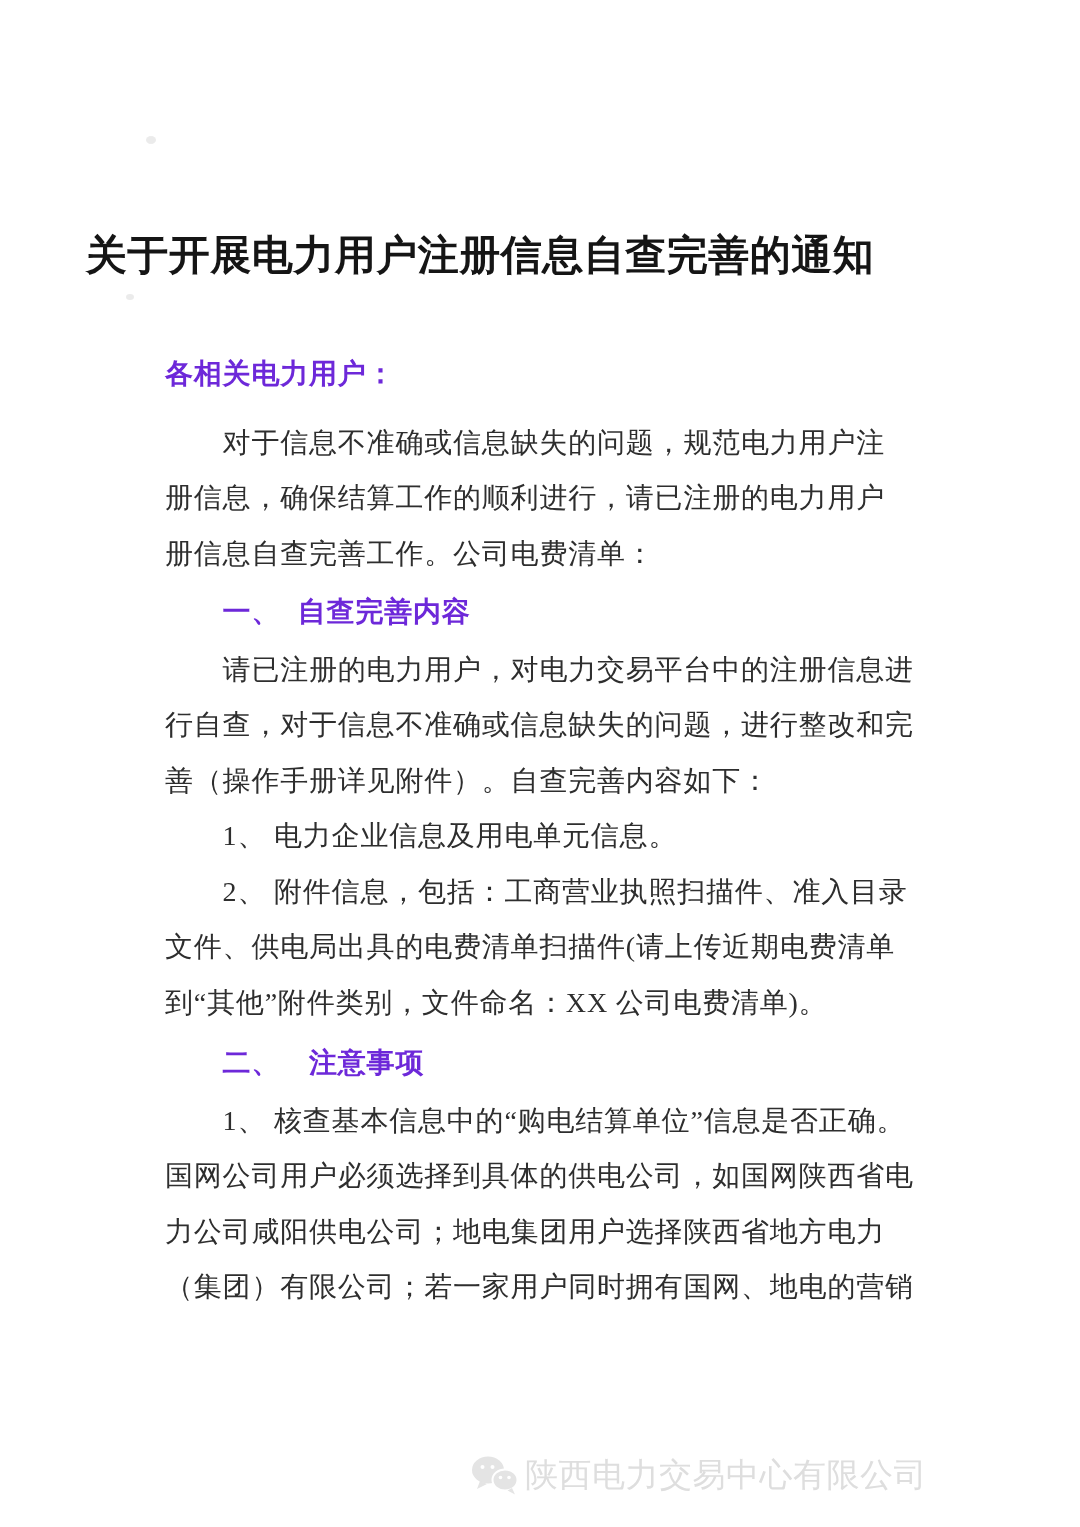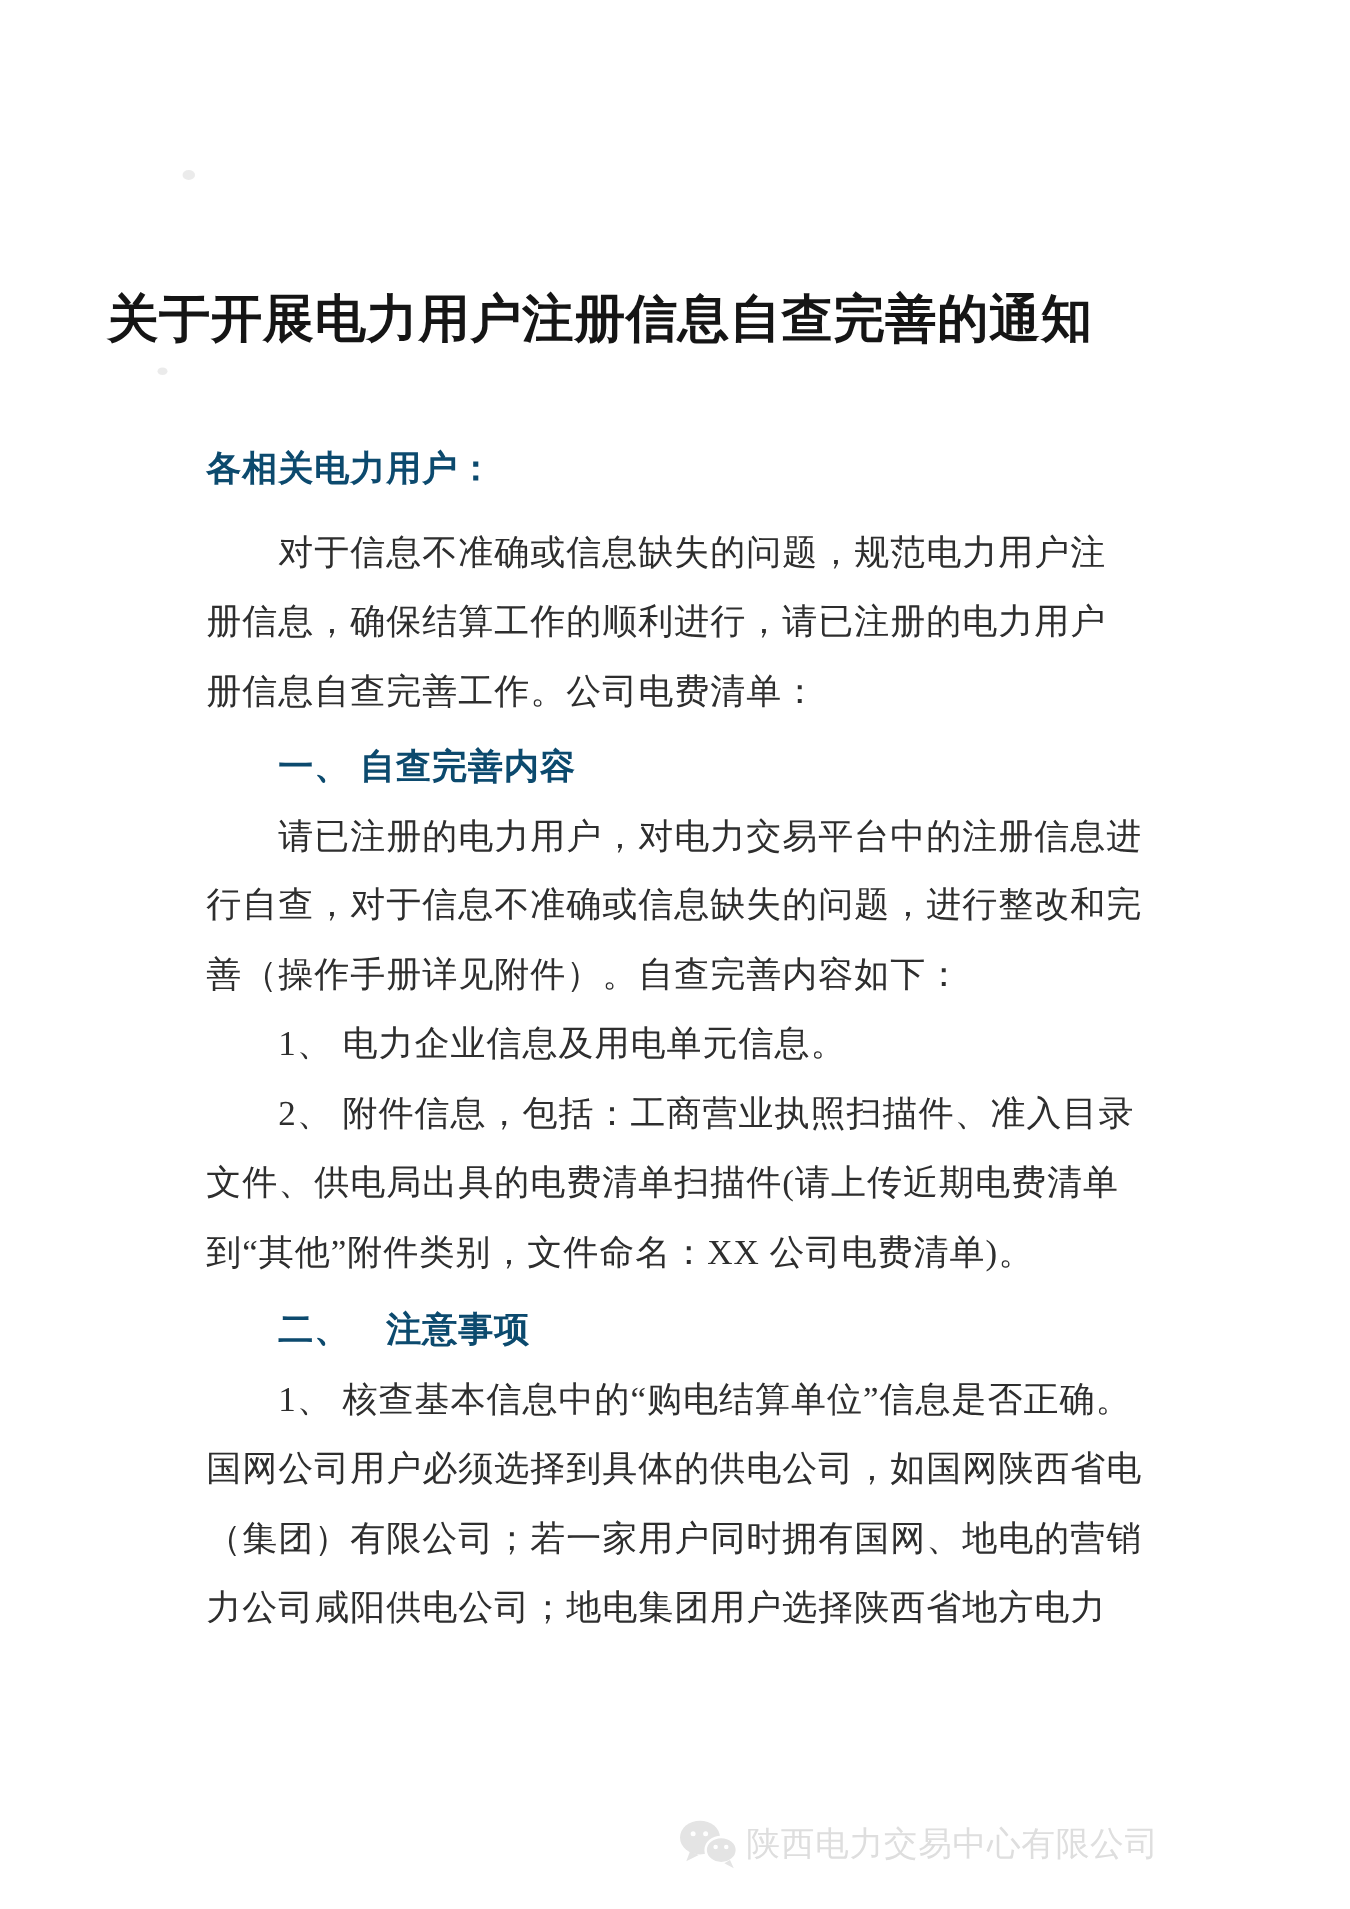--- a/index.html
+++ b/index.html
@@ -34,38 +34,38 @@
     line-height: 55.5px;
     letter-spacing: 0.8px;
     color: #2e2e2e;
   }
   .para { margin: 0; }
   .line { white-space: pre; }
   .para .line:first-child { padding-left: 57.6px; }
   .para.flush .line:first-child { padding-left: 0; }
   .bold {
     font-weight: 700;
-    color: #0c4a6e;
-    font-family: Liberation Serif, serif;
+    color: #6d28d9;
+    font-family: Liberation Mono, monospace;
   }
   .m11 { margin-top: 11px; }
   .m5  { margin-top: 5px; }
   .m7  { margin-top: 7px; }
   .watermark {
     position: absolute;
     top: 1447px;
     right: 33px;
     height: 56px;
     display: flex;
     align-items: center;
     gap: 6px;
     color: #dedede;
   }
   .watermark-text {
-    font-size: 27px;
+    font-size: 33px;
     letter-spacing: 0.5px;
     font-family: Liberation Sans, sans-serif;
     white-space: nowrap;
   }
   .wicon { display: inline-flex; }
   .speck {
     position: absolute;
     background: #e3e3e3;
     border-radius: 50%;
     opacity: 0.7;
@@ -112,22 +112,22 @@
       <div class="line">到“其他”附件类别，文件命名：XX 公司电费清单)。</div>
     </div>
 
     <div class="para bold m7">
       <div class="line">二、　注意事项</div>
     </div>
 
     <div class="para">
       <div class="line">1、 核查基本信息中的“购电结算单位”信息是否正确。</div>
       <div class="line">国网公司用户必须选择到具体的供电公司，如国网陕西省电</div>
+      <div class="line">力公司咸阳供电公司；地电集团用户选择陕西省地方电力</div>
       <div class="line">（集团）有限公司；若一家用户同时拥有国网、地电的营销</div>
-      <div class="line">力公司咸阳供电公司；地电集团用户选择陕西省地方电力</div>
     </div>
 
   </div>
 
   <div class="watermark">
     <span class="wicon">
       <svg width="48" height="42" viewBox="0 0 48 42" aria-hidden="true">
         <ellipse cx="17" cy="16" rx="16" ry="13.5" fill="#e4e4e4"></ellipse>
         <path d="M9 27 L6 35 L16 30 Z" fill="#e4e4e4"></path>
         <circle cx="11.5" cy="13" r="2" fill="#ffffff"></circle>

